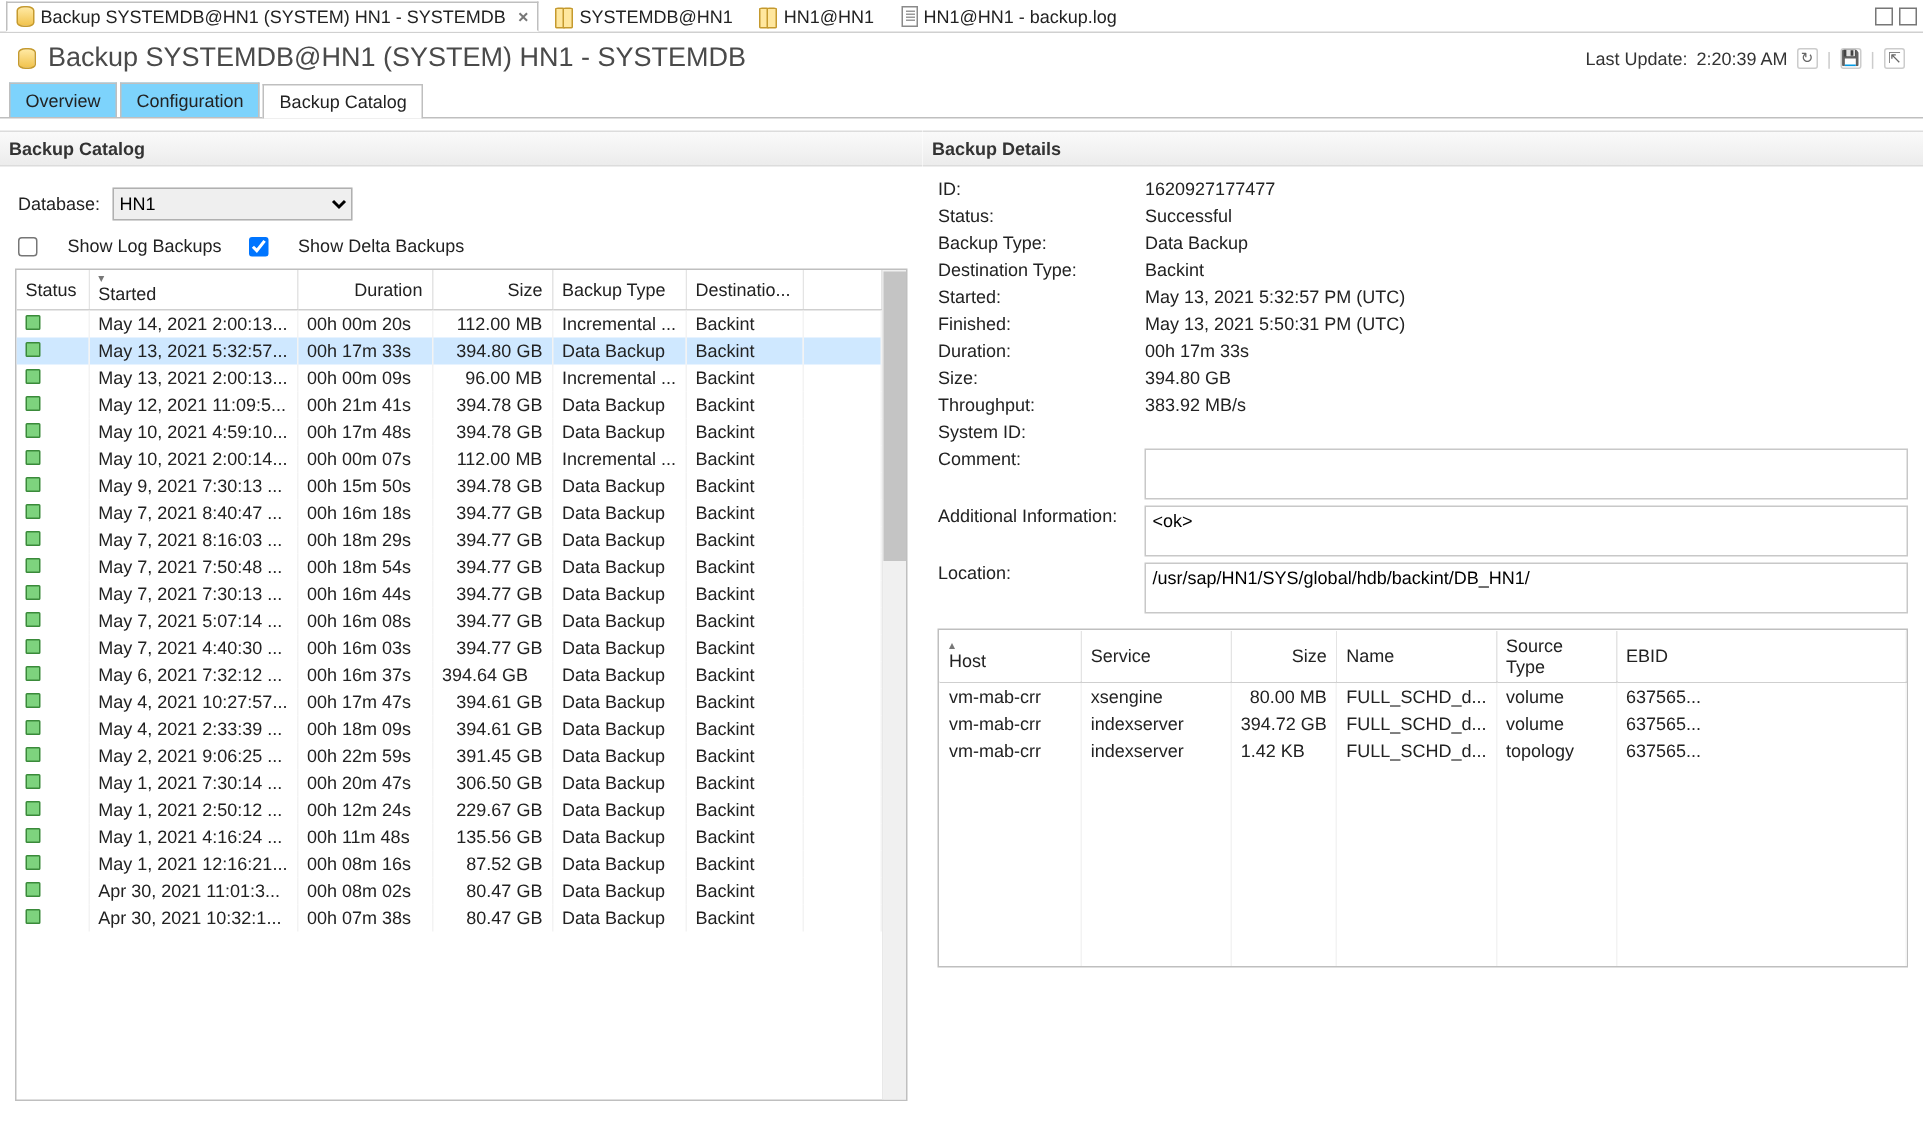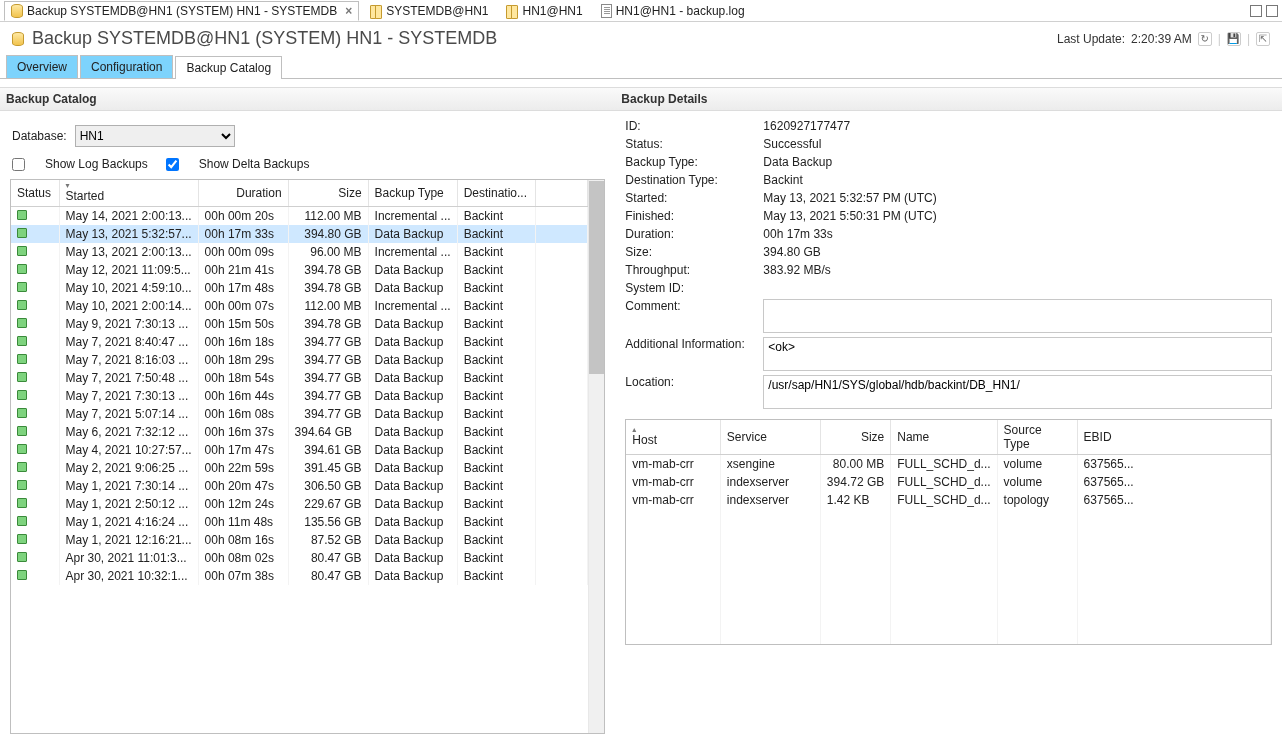--- a/index.html
+++ b/index.html
@@ -280,31 +280,49 @@
                 <td><span class="status-dot"></span></td>
                 <td>May 7, 2021 5:07:14 ...</td>
                 <td style="text-align:left">00h 16m 08s</td>
                 <td style="text-align:right">394.77 GB</td>
                 <td>Data Backup</td>
                 <td>Backint</td>
                 <td></td>
               </tr>
               <tr class="data">
                 <td><span class="status-dot"></span></td>
+                <td>May 7, 2021 4:40:30 ...</td>
+                <td style="text-align:left">00h 16m 03s</td>
+                <td style="text-align:right">394.77 GB</td>
+                <td>Data Backup</td>
+                <td>Backint</td>
+                <td></td>
+              </tr>
+              <tr class="data">
+                <td><span class="status-dot"></span></td>
                 <td>May 6, 2021 7:32:12 ...</td>
                 <td style="text-align:left">00h 16m 37s</td>
                 <td style="text-align:left">394.64 GB</td>
                 <td>Data Backup</td>
                 <td>Backint</td>
                 <td></td>
               </tr>
               <tr class="data">
                 <td><span class="status-dot"></span></td>
                 <td>May 4, 2021 10:27:57...</td>
                 <td style="text-align:left">00h 17m 47s</td>
+                <td style="text-align:right">394.61 GB</td>
+                <td>Data Backup</td>
+                <td>Backint</td>
+                <td></td>
+              </tr>
+              <tr class="data">
+                <td><span class="status-dot"></span></td>
+                <td>May 4, 2021 2:33:39 ...</td>
+                <td style="text-align:left">00h 18m 09s</td>
                 <td style="text-align:right">394.61 GB</td>
                 <td>Data Backup</td>
                 <td>Backint</td>
                 <td></td>
               </tr>
               <tr class="data">
                 <td><span class="status-dot"></span></td>
                 <td>May 2, 2021 9:06:25 ...</td>
                 <td style="text-align:left">00h 22m 59s</td>
                 <td style="text-align:right">391.45 GB</td>

